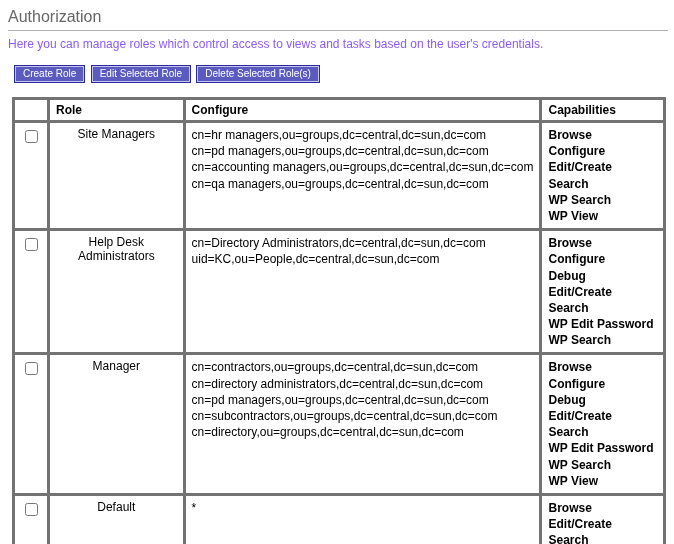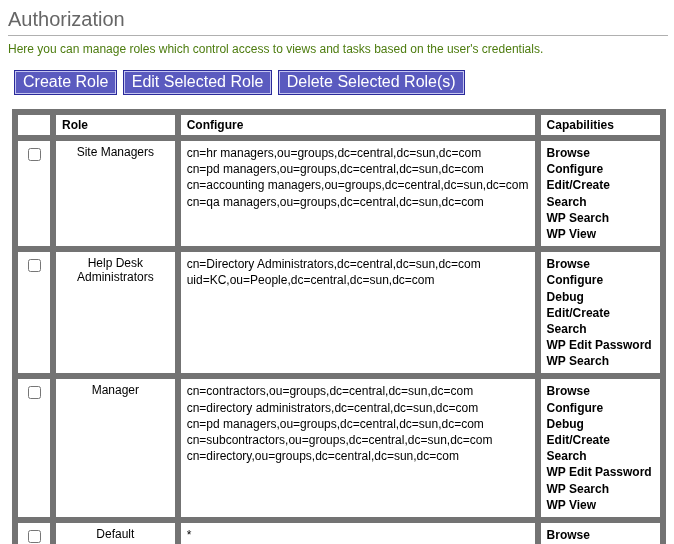--- a/index.html
+++ b/index.html
@@ -7,57 +7,57 @@
     font-size: 12px;
     color: #000;
     margin: 0;
     padding: 8px;
     background: #fff;
   }
   .page {
     width: 660px;
   }
   h1 {
-    font-size: 20px;
+    font-size: 16px;
     font-weight: normal;
     color: #666666;
     margin: 0 0 4px 0;
   }
   .rule {
     border: 0;
     border-top: 1px solid #b0b0b0;
     margin: 2px 0 6px 0;
   }
   .desc {
     font-size: 12px;
-    color: #4d7c0f;
+    color: #8b5cf6;
     margin: 0 0 14px 0;
   }
   .toolbar {
     margin: 0 0 14px 6px;
   }
   .btn {
     display: inline-block;
     background: #5a5abf;
     color: #fff;
-    font-size: 16px;
+    font-size: 10px;
     font-family: inherit;
     border: 1px solid #2a2a9a;
     padding: 2px 8px 3px 8px;
     margin-right: 2px;
     cursor: pointer;
     box-shadow: inset 0 0 0 1px #c5c5f0;
   }
   table.roles {
     border-collapse: collapse;
     width: 654px;
     margin-left: 4px;
   }
   table.roles th, table.roles td {
-    border: 6px solid #737373;
+    border: 3px solid #737373;
     vertical-align: top;
     padding: 4px 6px;
     font-size: 12px;
   }
   table.roles th {
     text-align: left;
     font-weight: bold;
     background: #fff;
     padding-top: 3px;
     padding-bottom: 3px;

